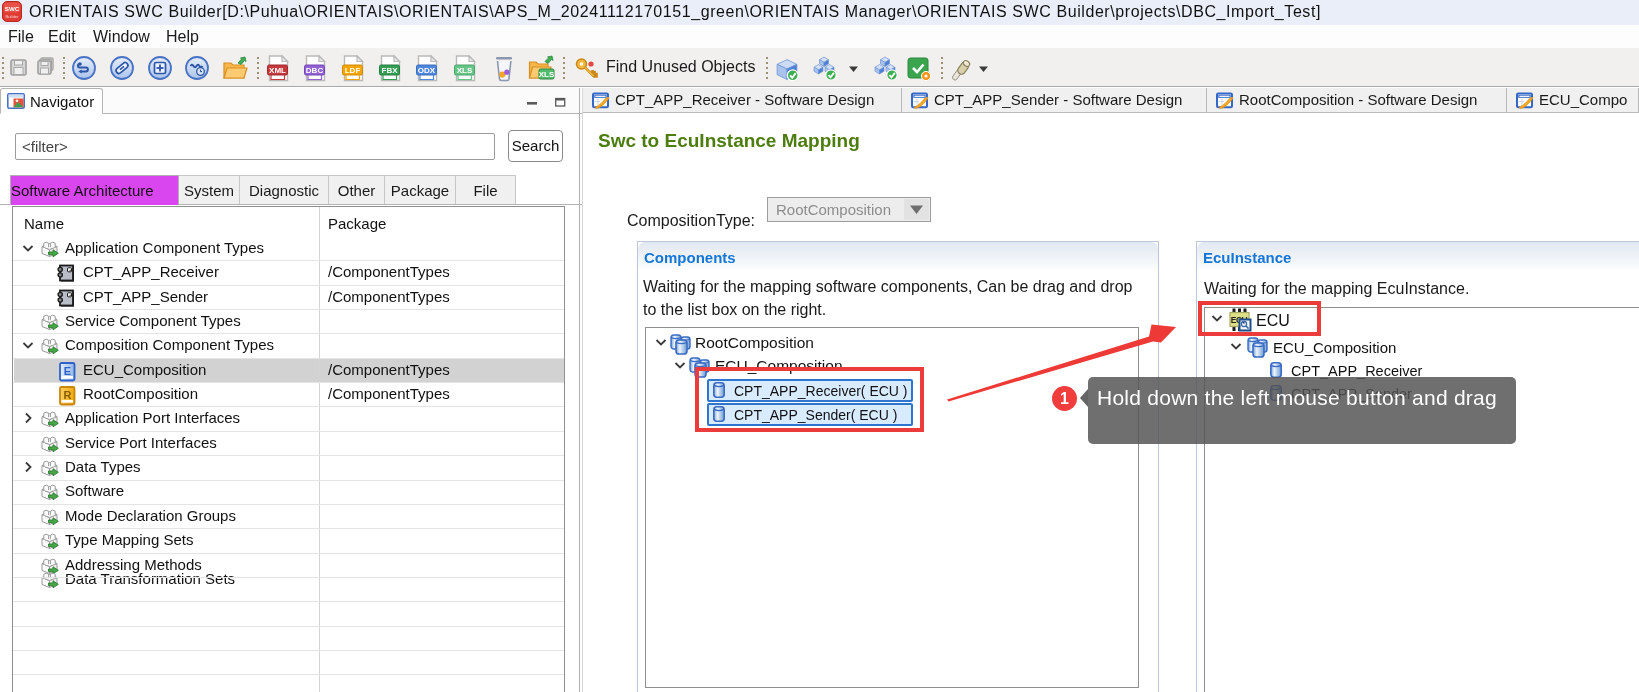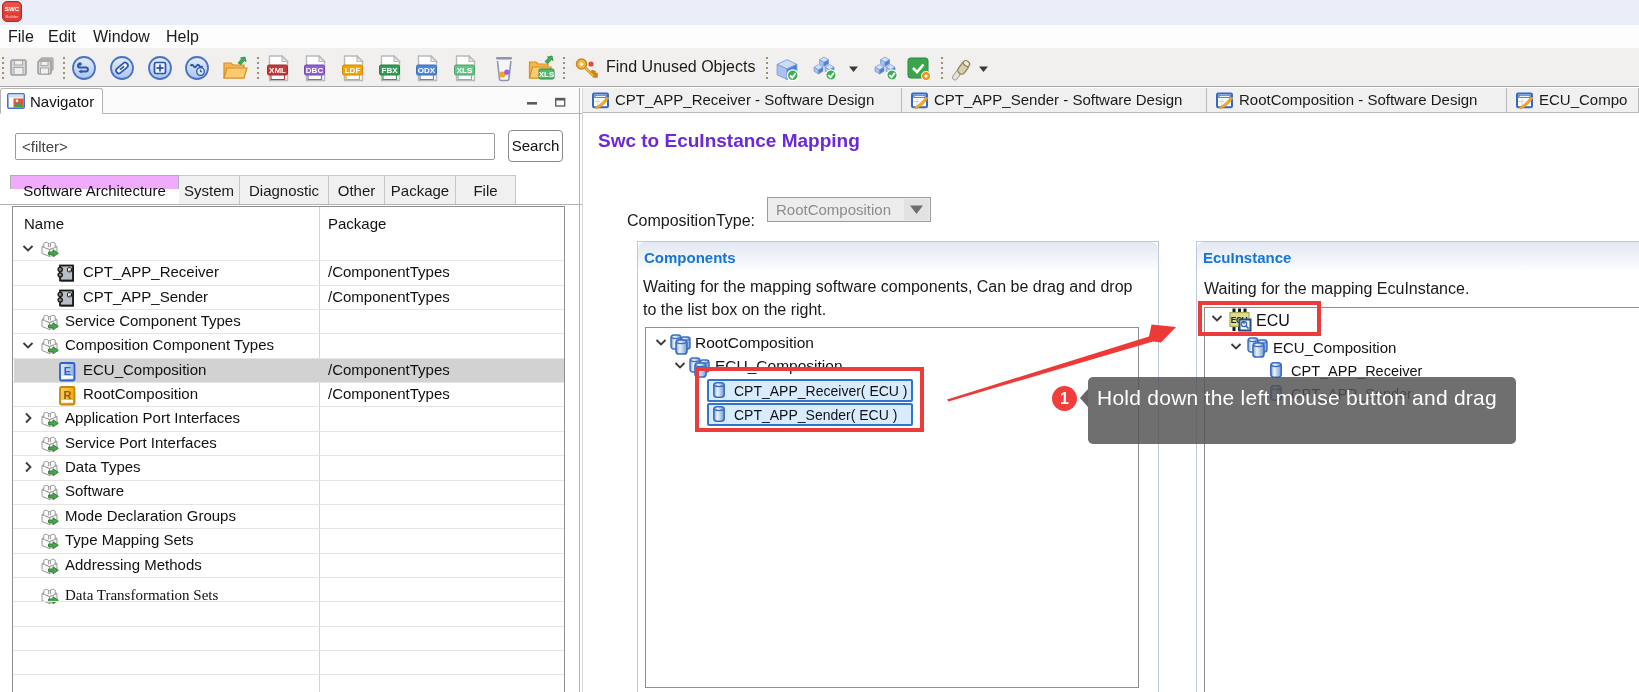--- a/index.html
+++ b/index.html
@@ -23,38 +23,38 @@
   #navtablabel { left:30px; top:93px; font-size:15px; color:#111; }
   #filterbox { left:15px; top:133px; width:480px; height:27px; background:#fff;
     border:1px solid #9a9a9a; border-radius:2px; }
   #filtertext { left:22px; top:138px; font-size:15px; color:#444; }
   #searchbtn { left:508px; top:130px; width:55px; height:32px; background:#fff;
     border:1px solid #8a8a8a; border-radius:4px; font-size:15px; color:#111;
     text-align:center; line-height:30px; }
   .subtab { position:absolute; top:175px; height:29px; background:#f0f0f0;
     border-top:1px solid #c6c6c6; border-right:1px solid #c6c6c6; font-size:15px;
     color:#1a1a1a; text-align:center; line-height:29px; }
-  .subtabactive { position:absolute; top:175px; height:14px; background:#f0abfc;
+  .subtabactive { position:absolute; top:175px; height:30px; background:#d946ef;
     border:1px solid #b0b0b0; border-bottom:none; font-size:15px; color:#111;
-    text-align:center; line-height:29px; z-index:2; }
+    line-height:29px; z-index:2; }
   #subtabline { left:0; top:204px; width:583px; height:1px; background:#b4b4b4; }
   #lefttable { left:12px; top:206px; width:553px; height:486px; background:#fff;
     border:1px solid #8f8f8f; border-bottom:none; }
   .trowline { position:absolute; left:0px; width:551px; height:1px; background:#e4e4e4; }
   #coldiv { position:absolute; left:306px; top:0px; width:1px; height:485px; background:#d4d4d4; }
   .trow { position:absolute; left:0; width:551px; height:24px; }
   .tcell { position:absolute; top:0; font-size:15px; color:#111; white-space:nowrap; line-height:24px;text-align:center; }
   #selrow { position:absolute; left:1px; top:151px; width:550px; height:24px; background:#d2d2d2; }
   #panelborder { left:579px; top:88px; width:1px; height:604px; background:#b0b0b0; }
   #panelborder2 { left:582px; top:88px; width:1px; height:604px; background:#d8d8d8; }
   #edittabs { left:583px; top:88px; width:1056px; height:25px; background:#f0f0f0;
     border-bottom:1px solid #b9b9b9; }
   .etab { position:absolute; top:88px; height:25px; border-right:1px solid #b9b9b9; }
   .etablabel { position:absolute; top:91px; font-size:15px; color:#1a1a1a; white-space:nowrap; }
-  #heading { left:598px; top:130px; font-size:19px; font-weight:bold; color:#6d28d9; }
+  #heading { left:598px; top:130px; font-size:19px; font-weight:bold; color:#4d7c0f; }
   #ctlabel { left:627px; top:212px; font-size:16px; color:#1a1a1a; }
   #ctselect { left:767px; top:197px; width:164px; height:25px; background:#ededed;
     border:1px solid #9d9d9d; }
   #ctselecttext { left:776px; top:201px; font-size:15px; color:#8c8c8c; }
   .group { position:absolute; border:1px solid #bcc8da; border-bottom:none; }
   .gheader { position:absolute; left:0; top:0; width:100%; height:29px;
     background:linear-gradient(#e2e8f2, #f5f8fb 75%, #fdfefe);
     border-radius:7px 7px 0 0; }
   .gtitle { position:absolute; left:6px; top:7px; font-size:15px; font-weight:bold; color:#1576d6; }
   .gdesc { position:absolute; font-size:16px; color:#1a1a1a; line-height:23px; }
@@ -79,20 +79,21 @@
 </head>
 <body>
 <div id="stage">
   <div class="abs" id="titlebar"></div>
 <svg style="left:2px; top:1px;" width="20" height="21" viewBox="0 0 20 21">
   <rect x="0.5" y="0.5" width="19" height="20" rx="4.5" fill="#e03c34" stroke="#b5271f"></rect>
   <rect x="1.6" y="1.6" width="16.8" height="10" rx="4" fill="#ea5b50" opacity="0.75"></rect>
   <text x="10" y="9.5" font-size="6.2" font-weight="bold" fill="#fff" text-anchor="middle" font-family="Liberation Sans">SWC</text>
   <text x="10" y="16.5" font-size="4.2" fill="#f6d0cd" text-anchor="middle" font-family="Liberation Sans">Builder</text>
 </svg>
+<div class="abs" id="titletext">ORIENTAIS SWC Builder[D:\Puhua\ORIENTAIS\ORIENTAIS\APS_M_20241112170151_green\ORIENTAIS Manager\ORIENTAIS SWC Builder\projects\DBC_Import_Test]</div>
 <div class="abs" id="menubar"></div>
 <div class="menuitem" style="left:8px">File</div>
 <div class="menuitem" style="left:48px">Edit</div>
 <div class="menuitem" style="left:93px">Window</div>
 <div class="menuitem" style="left:166px">Help</div>
 <div class="abs" id="toolbar"></div>
 <div class="tsep" style="left:2px"></div>
 <div class="tsep" style="left:63px"></div>
 <div class="tsep" style="left:257px"></div>
 <div class="tsep" style="left:563px"></div>
@@ -297,20 +298,21 @@
           <path d="M1.5 3 L6 7.5 L10.5 3" fill="none" stroke="#3a3a3a" stroke-width="1.8"></path>
         </svg>
         <svg style="left:27px; top:3px;" width="19" height="19" viewBox="0 0 19 19">
           <path d="M2 7.5 L2 14.5 L9.5 17.5 L9.5 10.5 Z" fill="#fafafa" stroke="#9a9a9a"></path>
           <path d="M9.5 10.5 L9.5 17.5 L17 14.5 L17 7.5 Z" fill="#eeeeee" stroke="#9a9a9a"></path>
           <path d="M2 7.5 L9.5 4.5 L17 7.5 L9.5 10.5 Z" fill="#fdfdfd" stroke="#9a9a9a"></path>
           <path d="M3.8 8.2 L3.8 4.2 L6.2 3.2 L8.6 4.2 L8.6 8.2" fill="#fdfdfd" stroke="#9a9a9a"></path>
           <path d="M10.4 8.2 L10.4 4.2 L12.8 3.2 L15.2 4.2 L15.2 8.2" fill="#fdfdfd" stroke="#9a9a9a"></path>
           <path d="M8.5 13 L13 13 L13 10.8 L18.3 14.3 L13 17.8 L13 15.6 L8.5 15.6 Z" fill="#45a948" stroke="#2c7c30" stroke-width="0.9"></path>
         </svg>
+        <div class="tcell" style="left:52px;">Application Component Types</div>
       </div>
 <div class="trow" style="top:53px;">
         <svg style="left:44px; top:4px;" width="19" height="20" viewBox="0 0 19 20">
           <rect x="4" y="2.5" width="13" height="15" fill="#111"></rect>
           <rect x="3" y="1.5" width="13" height="15" fill="#b9bdc7" stroke="#1a1a1a" stroke-width="1.8"></rect>
           <circle cx="3.2" cy="5.5" r="2.1" fill="#888" stroke="#1a1a1a" stroke-width="1.4"></circle>
           <circle cx="3.2" cy="11" r="2.1" fill="#888" stroke="#1a1a1a" stroke-width="1.4"></circle>
           <rect x="10.5" y="3.8" width="4" height="4" rx="0.8" fill="#f2f2ee" stroke="#1a1a1a"></rect>
           <path d="M13.8 7.3 L11.6 7.3 L13.8 5.4 Z" fill="#555"></path>
         </svg>
@@ -460,21 +462,21 @@
         <svg style="left:27px; top:3px;" width="19" height="19" viewBox="0 0 19 19">
           <path d="M2 7.5 L2 14.5 L9.5 17.5 L9.5 10.5 Z" fill="#fafafa" stroke="#9a9a9a"></path>
           <path d="M9.5 10.5 L9.5 17.5 L17 14.5 L17 7.5 Z" fill="#eeeeee" stroke="#9a9a9a"></path>
           <path d="M2 7.5 L9.5 4.5 L17 7.5 L9.5 10.5 Z" fill="#fdfdfd" stroke="#9a9a9a"></path>
           <path d="M3.8 8.2 L3.8 4.2 L6.2 3.2 L8.6 4.2 L8.6 8.2" fill="#fdfdfd" stroke="#9a9a9a"></path>
           <path d="M10.4 8.2 L10.4 4.2 L12.8 3.2 L15.2 4.2 L15.2 8.2" fill="#fdfdfd" stroke="#9a9a9a"></path>
           <path d="M8.5 13 L13 13 L13 10.8 L18.3 14.3 L13 17.8 L13 15.6 L8.5 15.6 Z" fill="#45a948" stroke="#2c7c30" stroke-width="0.9"></path>
         </svg>
         <div class="tcell" style="left:52px;">Addressing Methods</div>
       </div>
-<div class="trow" style="top:376px;font-family:Liberation Serif, serif;">
+<div class="trow" style="top:360px;">
         <svg style="left:27px; top:3px;" width="19" height="19" viewBox="0 0 19 19">
           <path d="M2 7.5 L2 14.5 L9.5 17.5 L9.5 10.5 Z" fill="#fafafa" stroke="#9a9a9a"></path>
           <path d="M9.5 10.5 L9.5 17.5 L17 14.5 L17 7.5 Z" fill="#eeeeee" stroke="#9a9a9a"></path>
           <path d="M2 7.5 L9.5 4.5 L17 7.5 L9.5 10.5 Z" fill="#fdfdfd" stroke="#9a9a9a"></path>
           <path d="M3.8 8.2 L3.8 4.2 L6.2 3.2 L8.6 4.2 L8.6 8.2" fill="#fdfdfd" stroke="#9a9a9a"></path>
           <path d="M10.4 8.2 L10.4 4.2 L12.8 3.2 L15.2 4.2 L15.2 8.2" fill="#fdfdfd" stroke="#9a9a9a"></path>
           <path d="M8.5 13 L13 13 L13 10.8 L18.3 14.3 L13 17.8 L13 15.6 L8.5 15.6 Z" fill="#45a948" stroke="#2c7c30" stroke-width="0.9"></path>
         </svg>
         <div class="tcell" style="left:52px;">Data Transformation Sets</div>
       </div>

